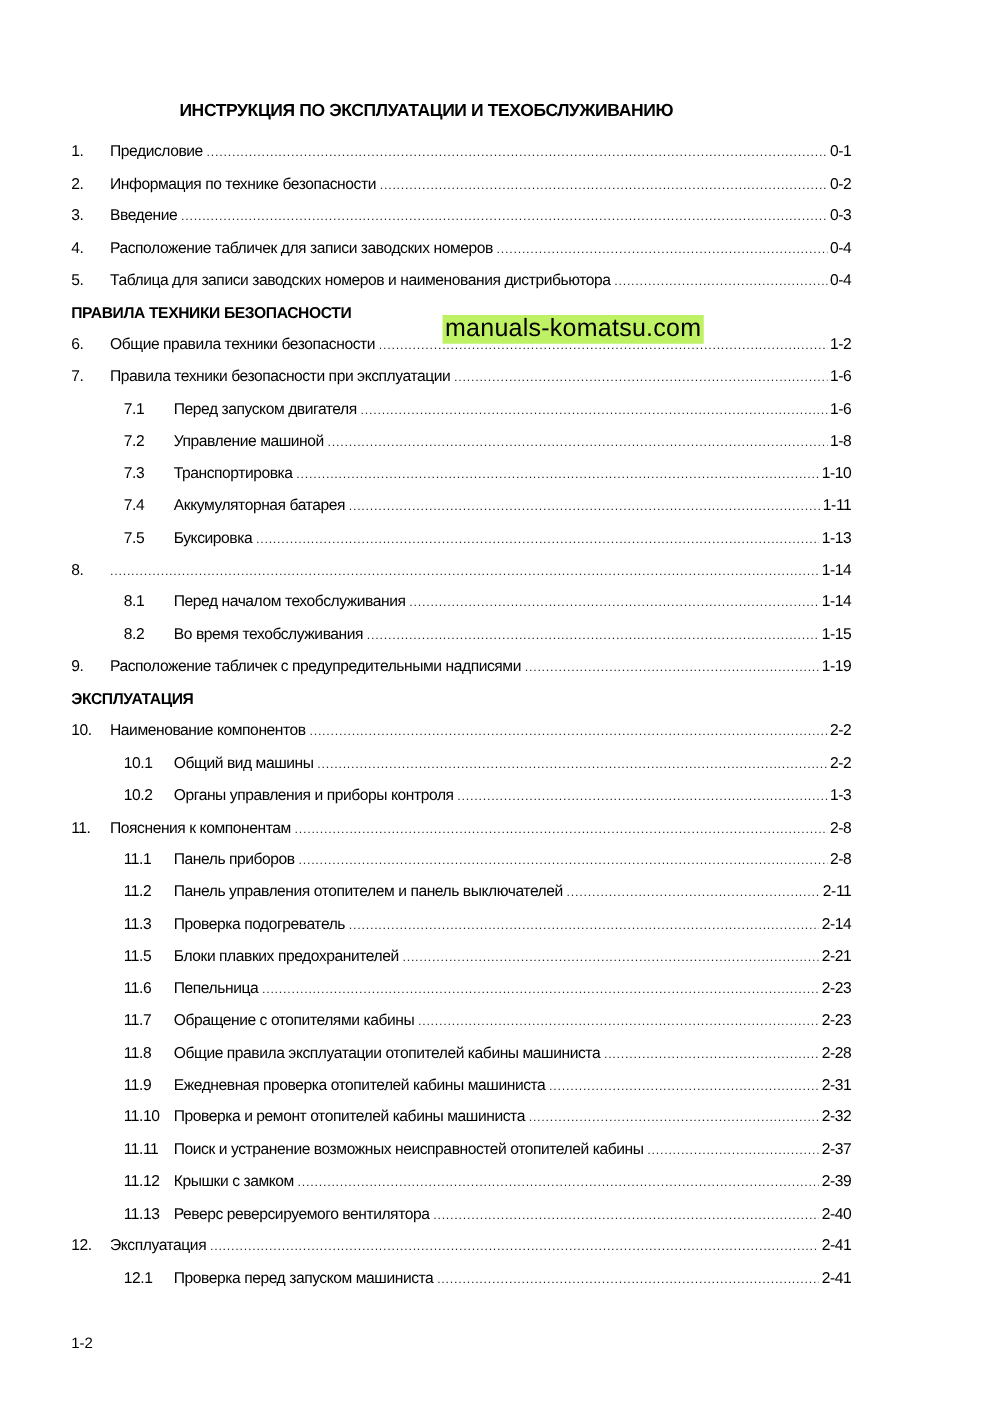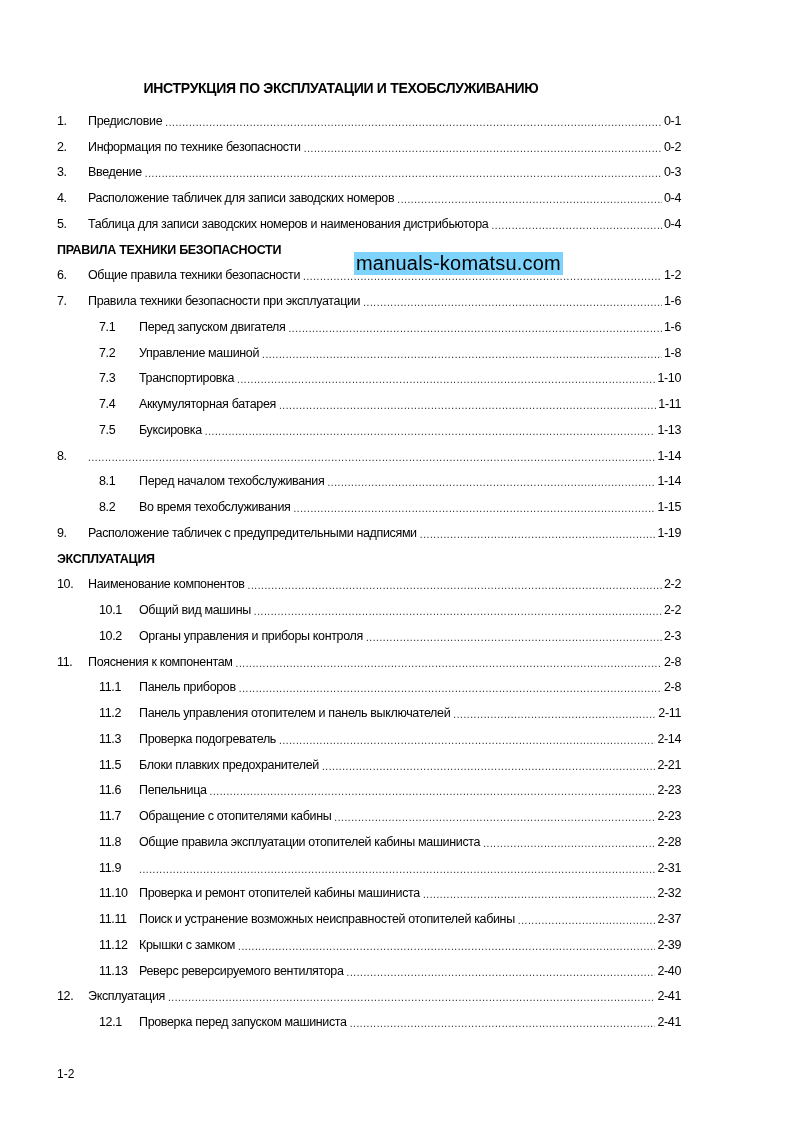--- a/index.html
+++ b/index.html
@@ -1,21 +1,21 @@
 <!DOCTYPE html>
 <html><head>
 <meta charset="utf-8">
 <style>
   html, body { margin: 0; padding: 0; background: #ffffff; }
   body { width: 793px; height: 1123px; position: relative; overflow: hidden;
          font-family: "Liberation Sans", sans-serif; color: #000; }
   .title { position: absolute; top: 80px; left: 0; width: 682px; text-align: center;
            font-size: 14px; font-weight: bold; letter-spacing: -0.3px; }
   .watermark { position: absolute; top: 252px; left: 354px; font-size: 20px;
-               background: #7dd3fc; padding: 0 2px; letter-spacing: 0.2px; }
+               background: #bef264; padding: 0 2px; letter-spacing: 0.2px; }
   .toc { position: absolute; top: 108px; left: 57px; width: 624px; }
   .row { height: 25.75px; display: flex; align-items: center; font-size: 12.5px;
          letter-spacing: -0.35px; }
   .row .num { flex: 0 0 31px; }
   .row.sub .num { flex: 0 0 40px; margin-left: 42px; }
   .row .label { flex: 0 0 auto; white-space: nowrap; padding-right: 3px; }
   .row .dots { flex: 1 1 auto; overflow: hidden; white-space: nowrap; font-size: 10px;
                letter-spacing: 0.6px; color: #222; align-self: flex-end; padding-bottom: 6px; }
   .row .dots::before { content: "..........................................................................................................................................................................................................."; }
   .row .page { flex: 0 0 auto; padding-left: 2px; }
@@ -135,21 +135,21 @@
     <div class="row sub">
       <span class="num">10.1</span>
       <span class="label">Общий вид машины</span>
       <span class="dots"></span>
       <span class="page">2-2</span>
     </div>
     <div class="row sub">
       <span class="num">10.2</span>
       <span class="label">Органы управления и приборы контроля</span>
       <span class="dots"></span>
-      <span class="page">2-3</span>
+      <span class="page">1-3</span>
     </div>
     <div class="row">
       <span class="num">11.</span>
       <span class="label">Пояснения к компонентам</span>
       <span class="dots"></span>
       <span class="page">2-8</span>
     </div>
     <div class="row sub">
       <span class="num">11.1</span>
       <span class="label">Панель приборов</span>
@@ -187,20 +187,21 @@
       <span class="page">2-23</span>
     </div>
     <div class="row sub">
       <span class="num">11.8</span>
       <span class="label">Общие правила эксплуатации отопителей кабины машиниста</span>
       <span class="dots"></span>
       <span class="page">2-28</span>
     </div>
     <div class="row sub">
       <span class="num">11.9</span>
+      <span class="label">Ежедневная проверка отопителей кабины машиниста</span>
       <span class="dots"></span>
       <span class="page">2-31</span>
     </div>
     <div class="row sub">
       <span class="num">11.10</span>
       <span class="label">Проверка и ремонт отопителей кабины машиниста</span>
       <span class="dots"></span>
       <span class="page">2-32</span>
     </div>
     <div class="row sub">

